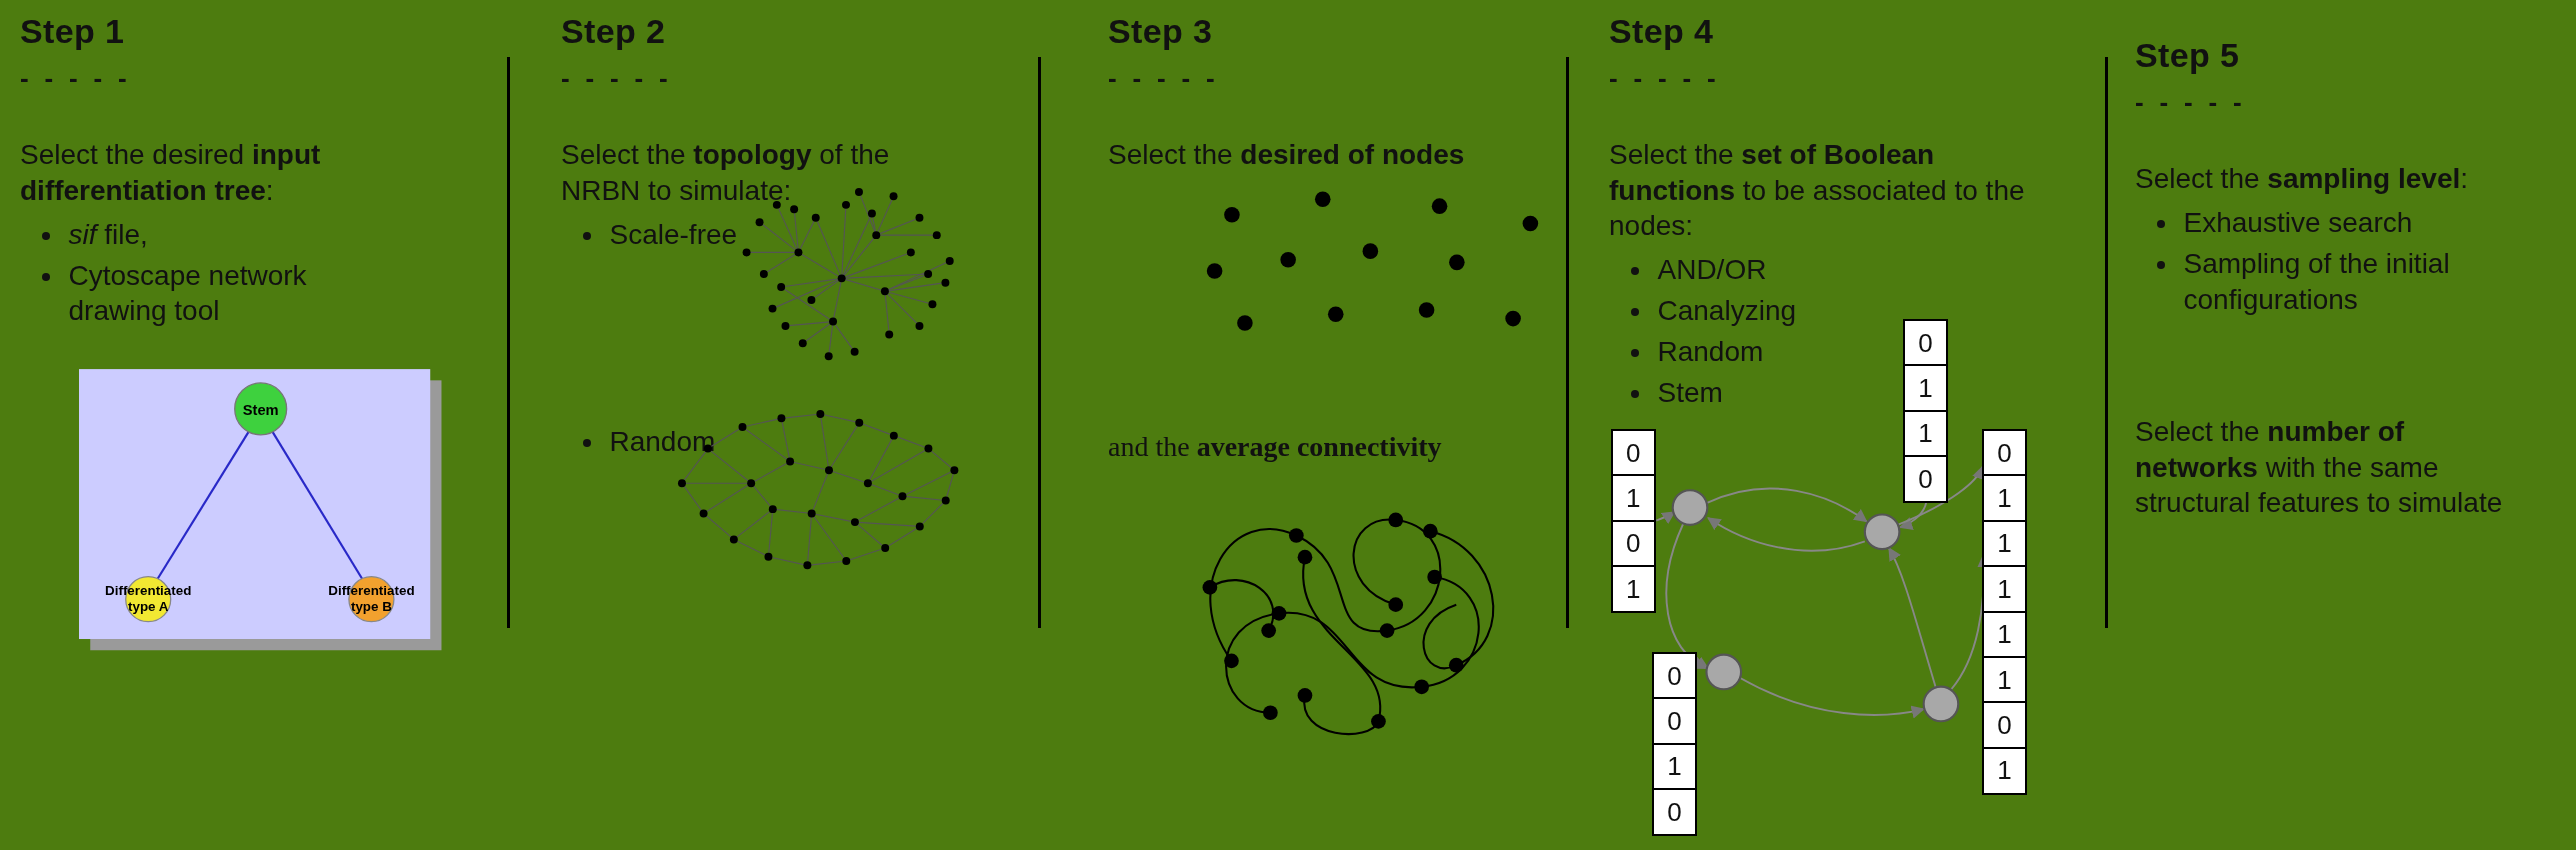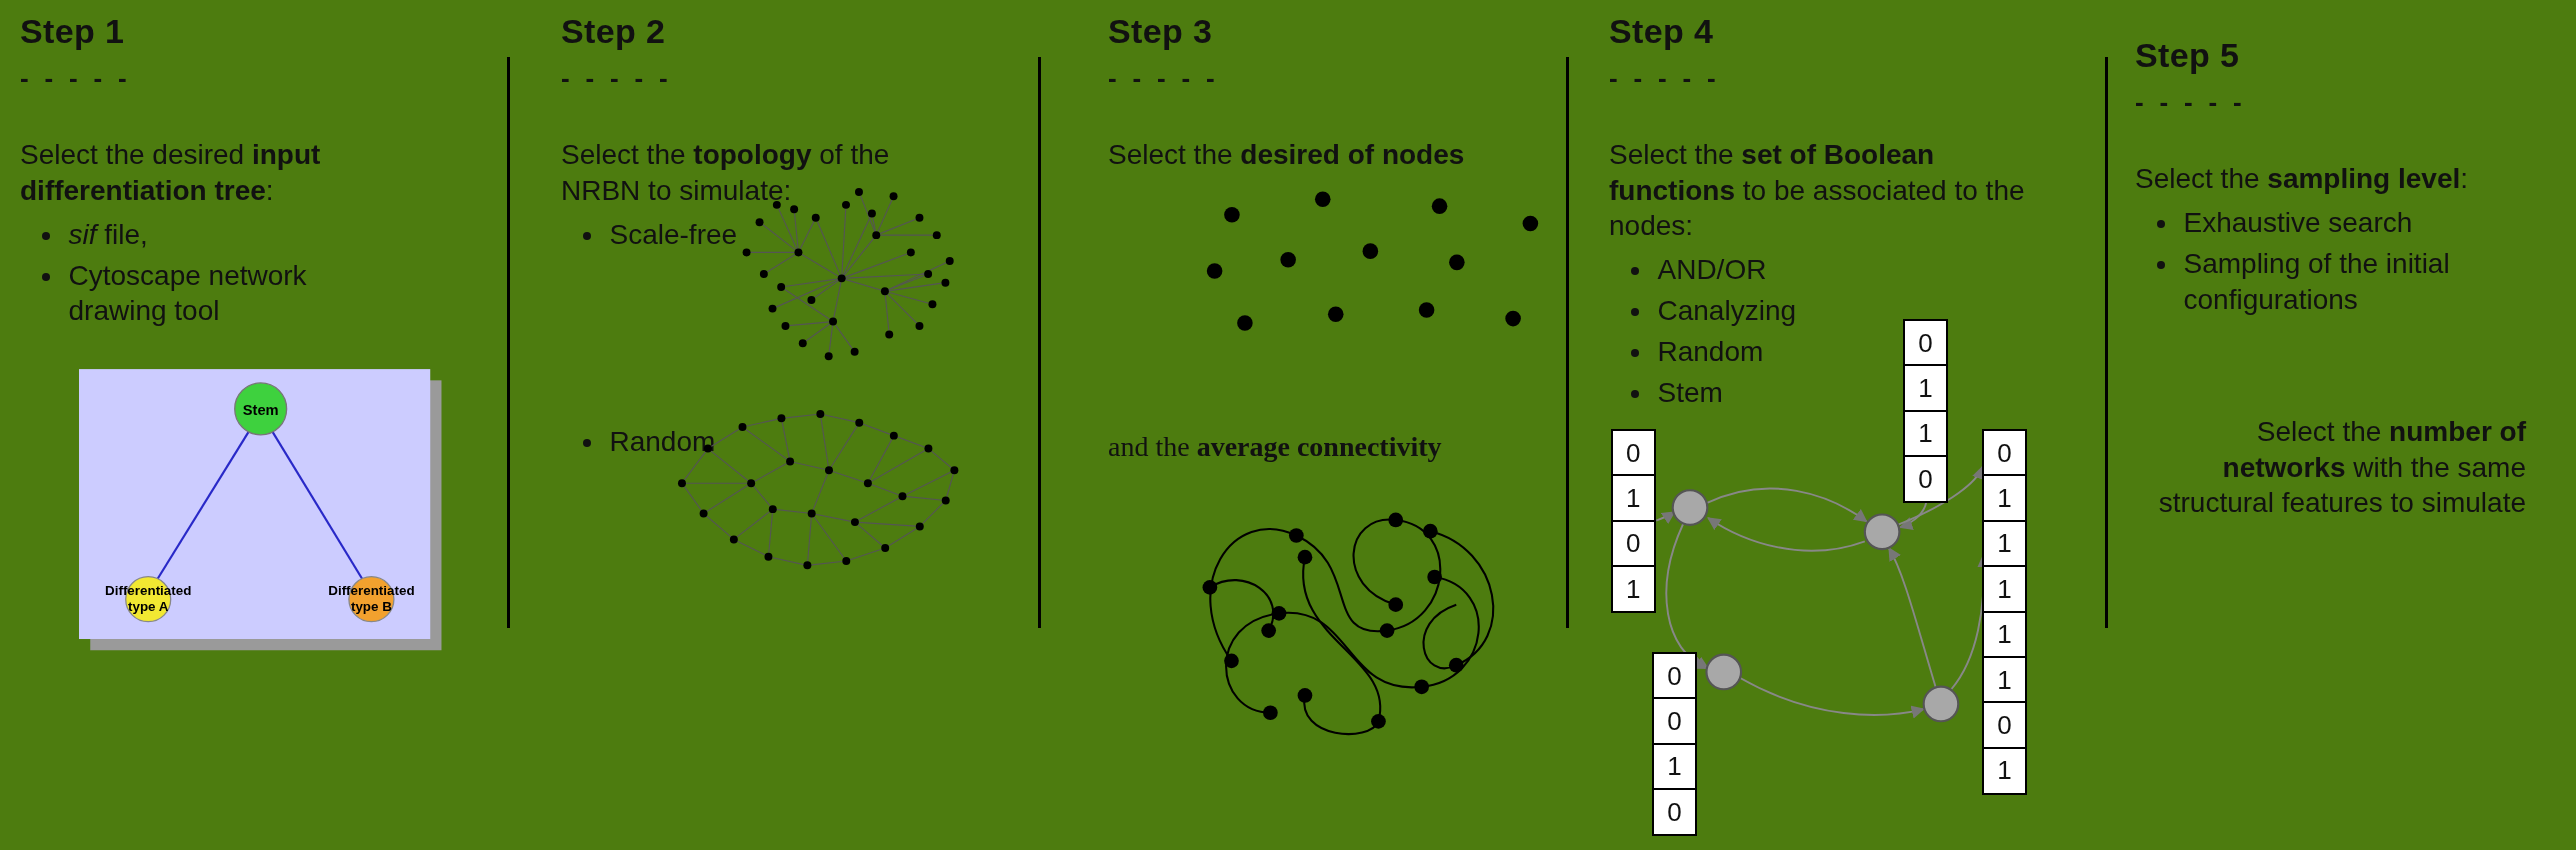--- a/index.html
+++ b/index.html
@@ -336,17 +336,17 @@
   </div>
 
   <div class="col" style="left:2135px; width:437px;margin-top:24px;">
     <div class="step-title">Step 5</div>
     <div class="dashes">- - - - -</div>
     <p class="intro"><span>Select the </span><b>sampling level</b><span>:</span></p>
     <ul class="blist">
       <li>Exhaustive search</li>
       <li>Sampling of the initial configurations</li>
     </ul>
-    <p class="intro" style="margin-top:97px; width:391px;text-align:right;"><span>Select the </span><b>number of networks</b><span> with the same structural features to simulate</span></p>
+    <p class="intro" style="margin-top:97px; width:391px;"><span>Select the </span><b>number of networks</b><span> with the same structural features to simulate</span></p>
   </div>
 
 </div>
 
 
 </body></html>

